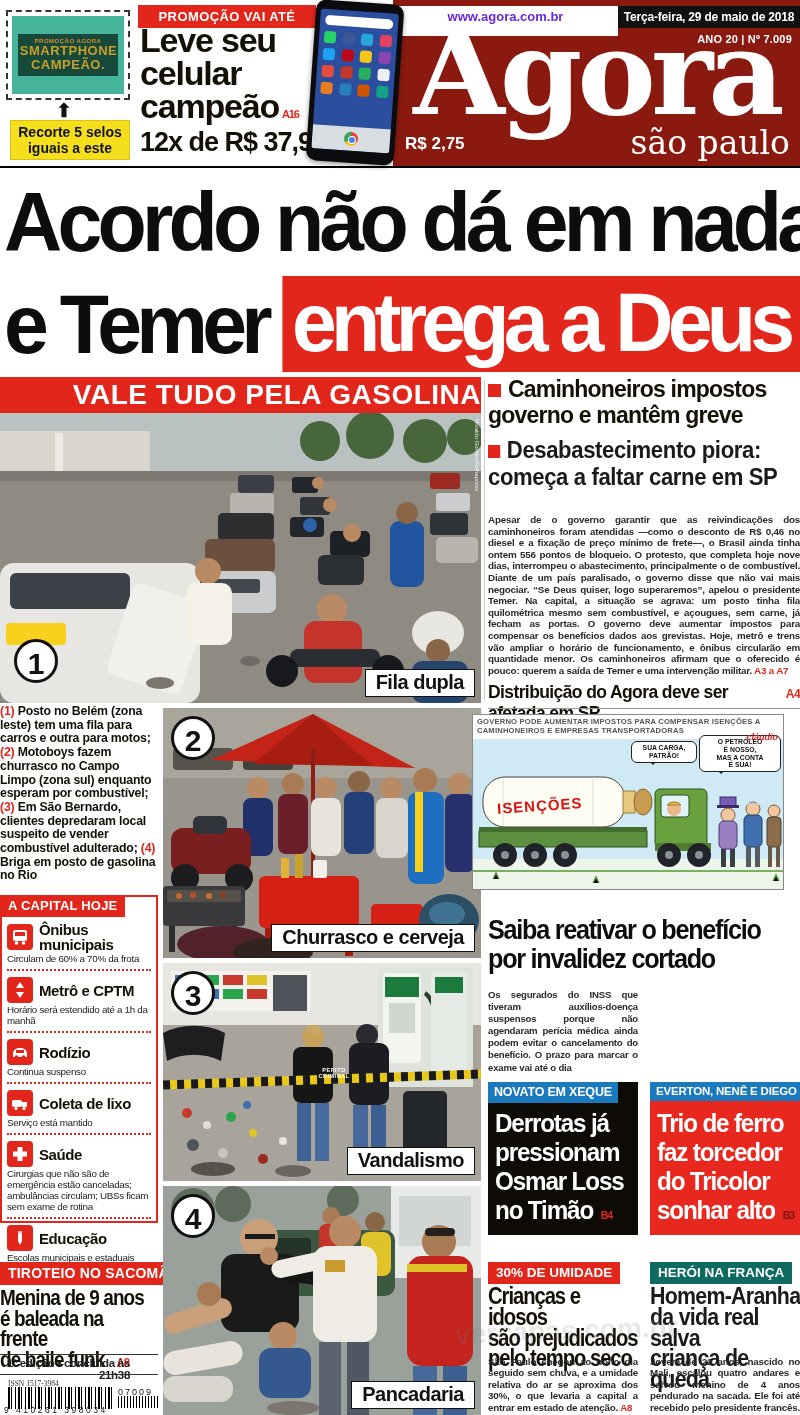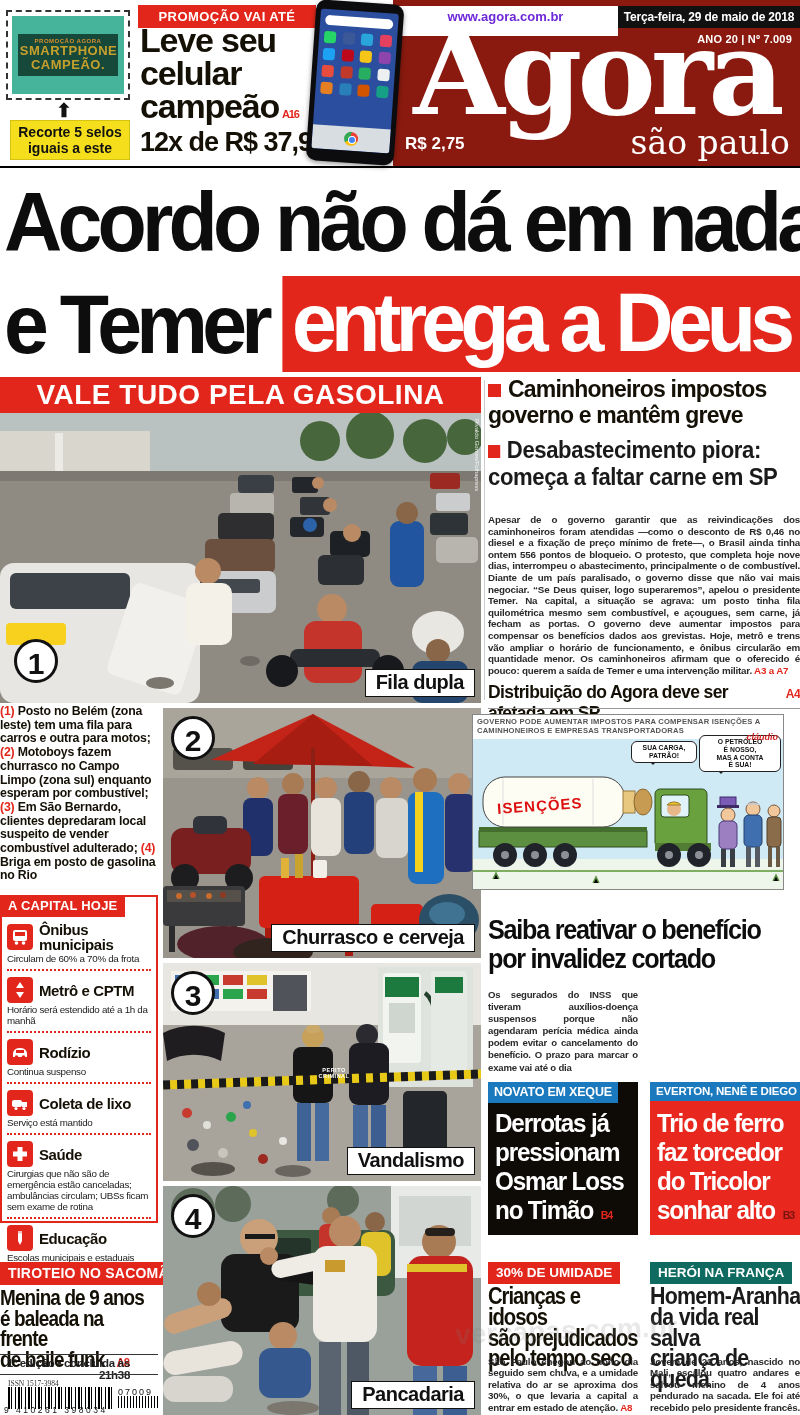--- a/index.html
+++ b/index.html
@@ -50,21 +50,21 @@
   .hdr-rule{left:0;top:166px;width:800px;height:2px;background:#000;}
   
   .h1a{left:4px;top:172px;width:800px;font-size:84px;font-weight:700;letter-spacing:-5px;line-height:100px;
     color:#0d0d0d;white-space:nowrap;transform:scaleX(.96);transform-origin:left center;}
   .h1b{left:4px;top:276px;display:flex;align-items:center;white-space:nowrap;transform:scaleX(.96);transform-origin:left center;}
   .h1b .blk{font-size:84px;font-weight:700;letter-spacing:-6px;color:#0d0d0d;line-height:92px;}
   .h1b .box{font-size:84px;font-weight:700;letter-spacing:-6px;color:#fff;background:#E3261B;
     line-height:92px;padding:0 14px 4px 10px;margin-left:16px;}
   
   .gas-banner{left:0;top:377px;width:481px;height:36px;background:#E3261B;color:#fff;
-    font-size:28px;font-weight:700;text-align:center;line-height:36px;letter-spacing:.5px;}
+    font-size:28px;font-weight:700;text-align:right;line-height:36px;letter-spacing:.5px;}
   .photo{overflow:hidden;}
   .photo svg{display:block;}
   .ph1{left:0;top:413px;width:481px;height:290px;}
   .ph2{left:163px;top:708px;width:318px;height:250px;}
   .ph3{left:163px;top:963px;width:318px;height:218px;}
   .ph4{left:163px;top:1186px;width:318px;height:229px;}
   .badge{position:absolute;width:44px;height:44px;border:3px solid #111;border-radius:50%;background:#fff;
     font-size:30px;font-weight:700;text-align:center;line-height:44px;color:#111;box-sizing:border-box;}
   .pcap{position:absolute;right:6px;bottom:6px;background:#fff;border:1px solid #111;
     padding:1px 10px 2px;font-size:20px;font-weight:700;letter-spacing:-.5px;color:#111;}

